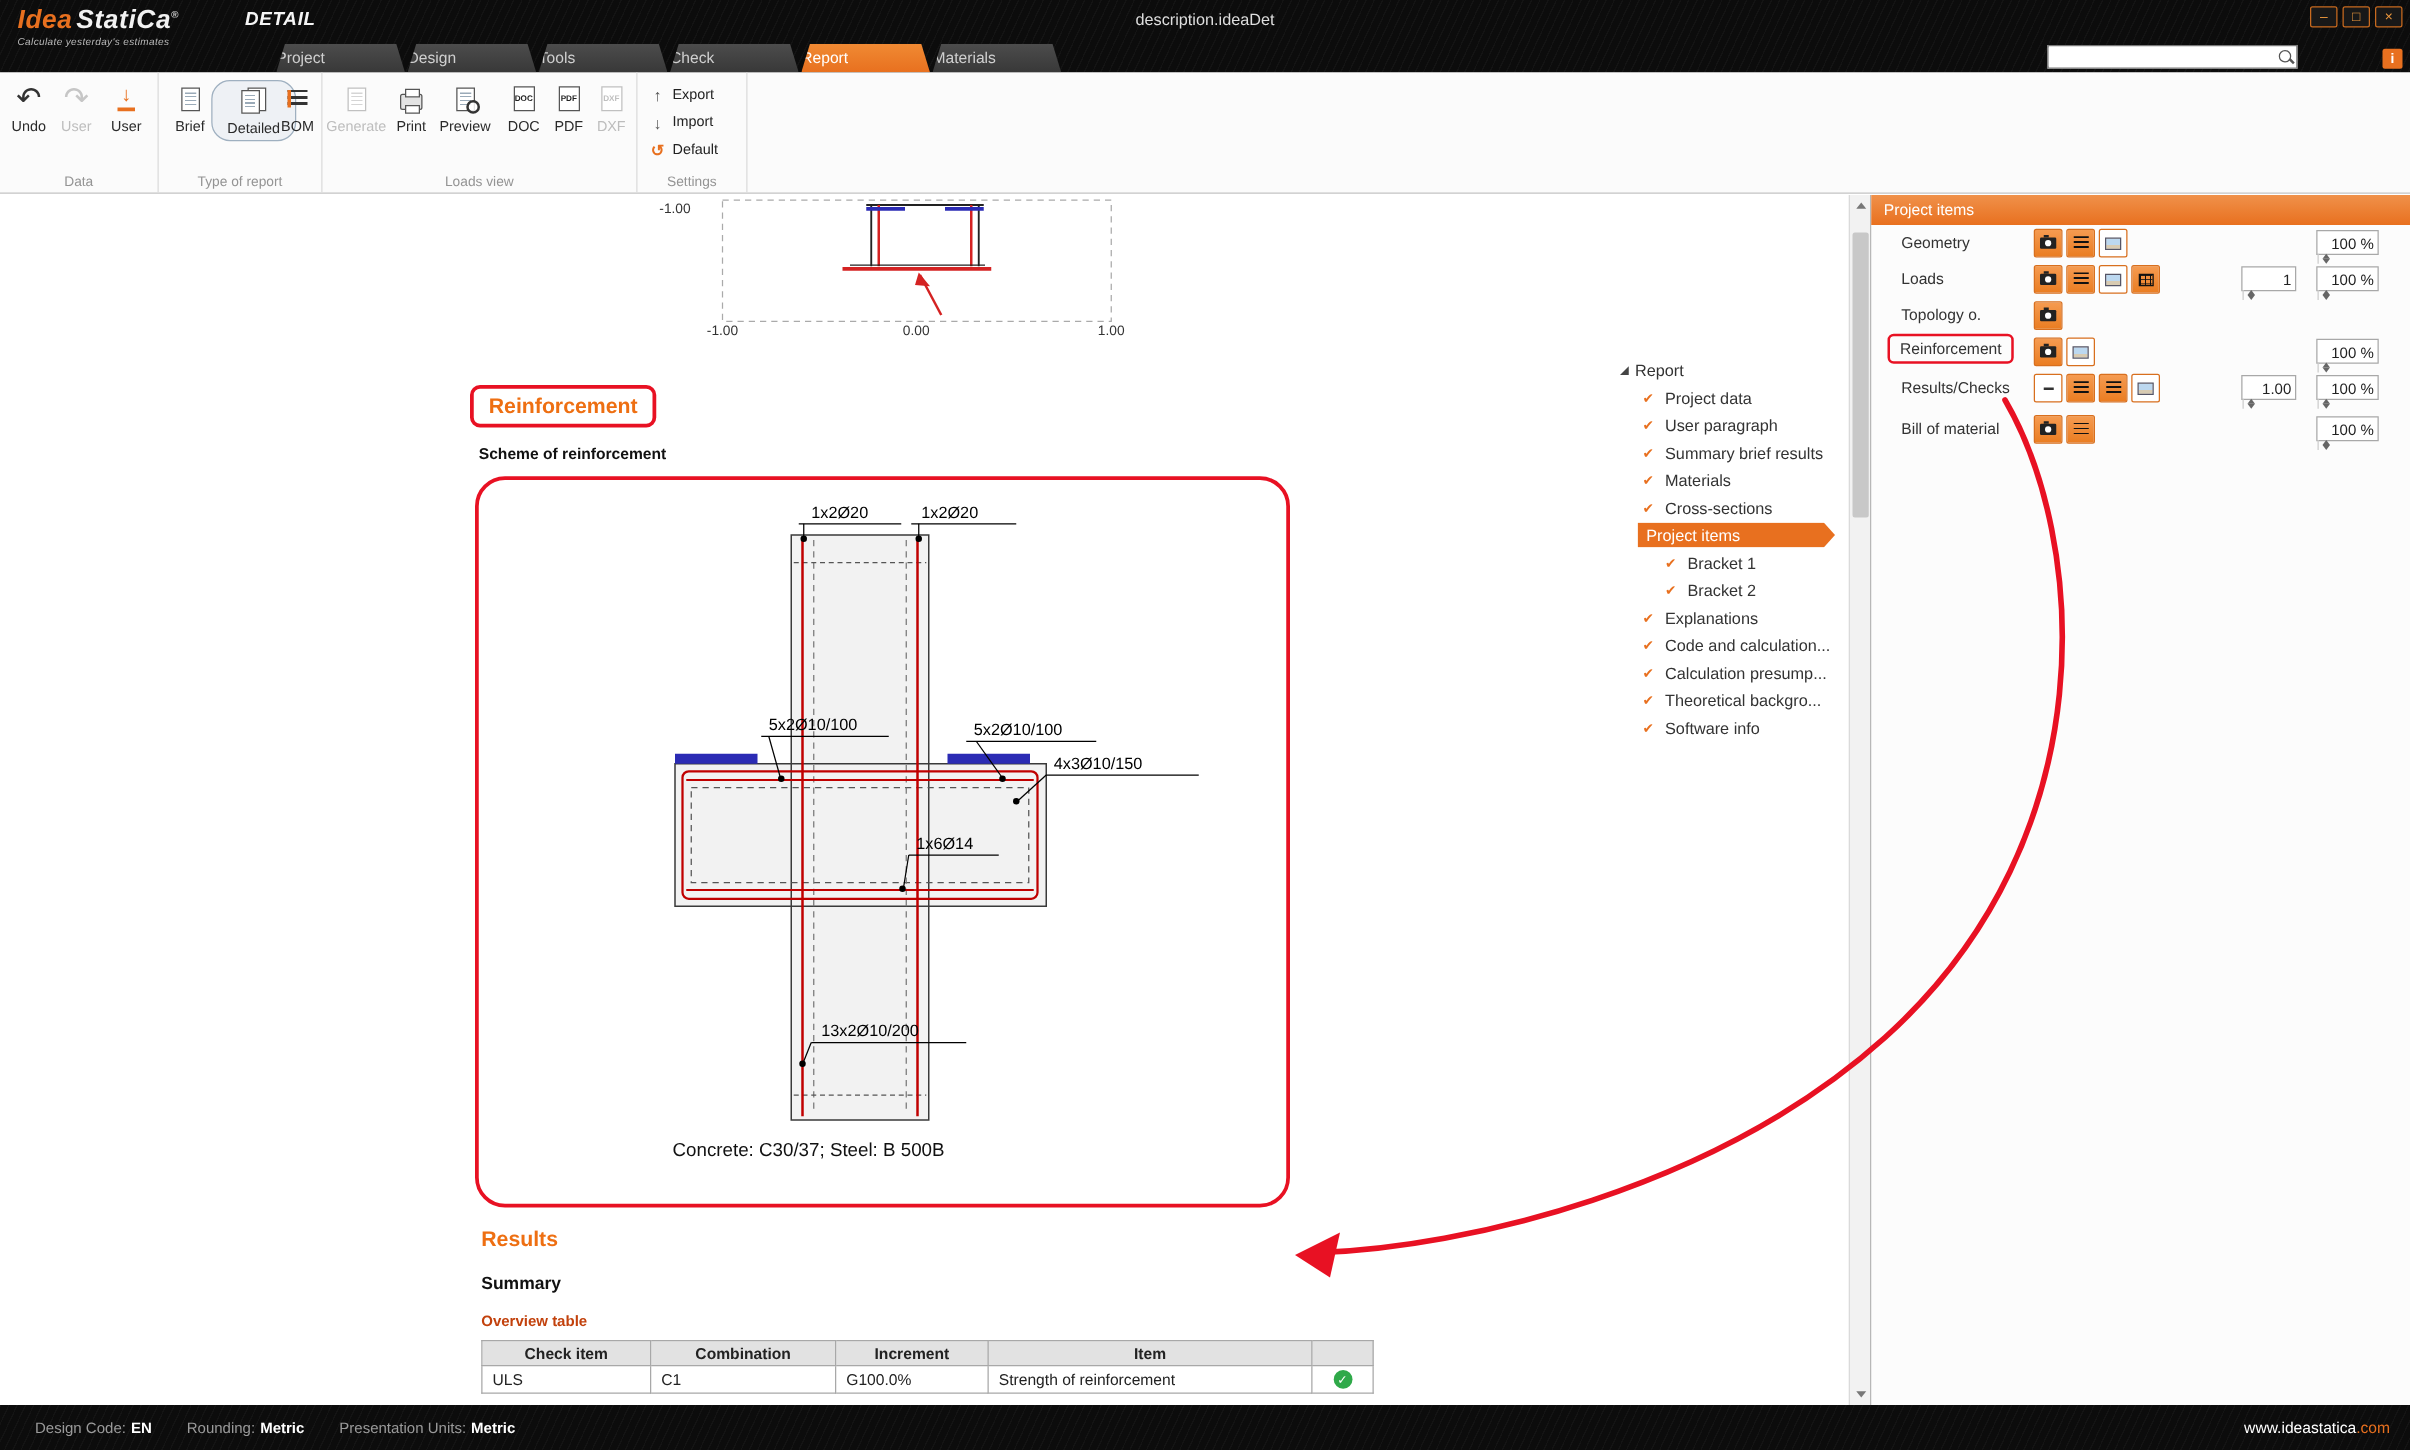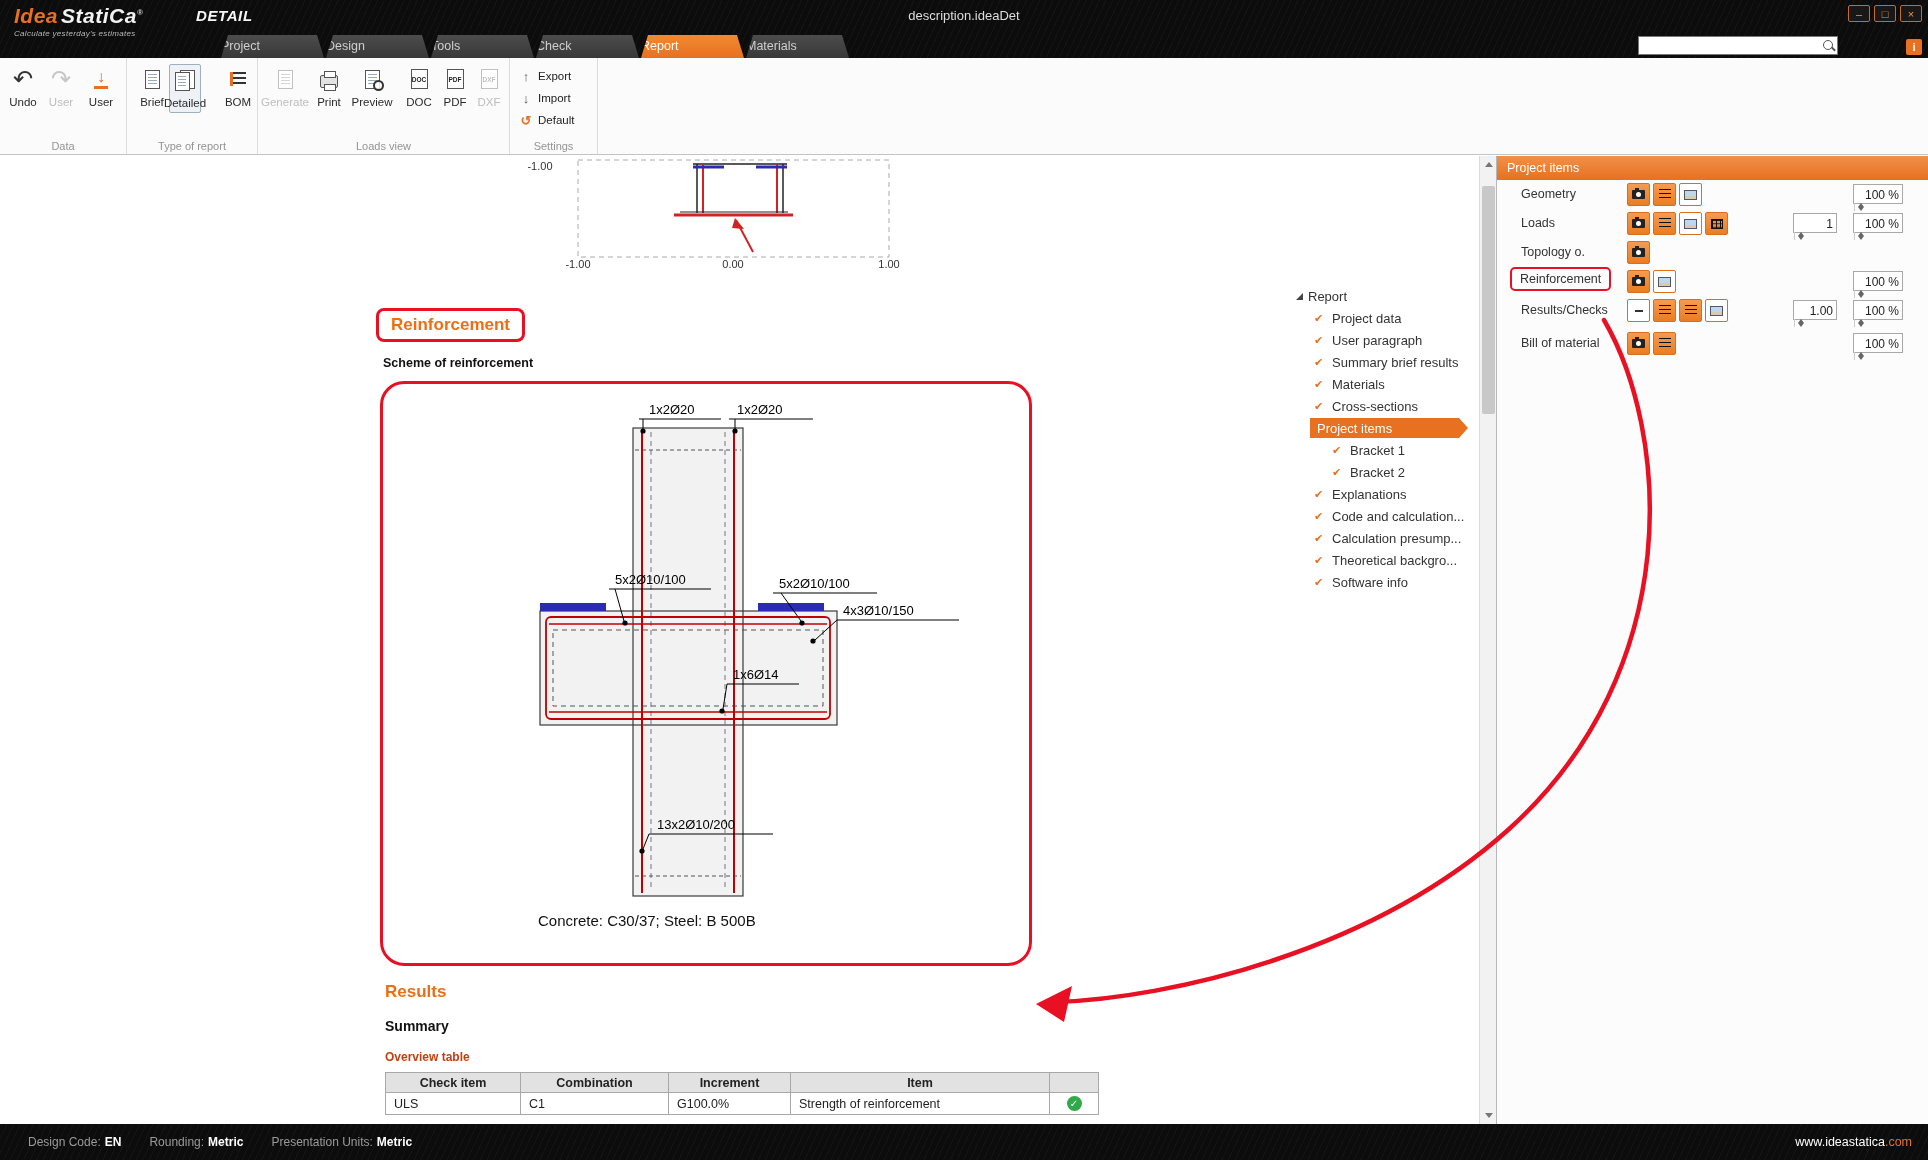--- a/index.html
+++ b/index.html
@@ -207,21 +207,21 @@
       <div class="rcaption">Data</div>
     </div>
 
     <div class="rgroup" style="left:127px;width:131px;">
       <div class="rbtn" style="left:6px;">
         <span class="ricon">
             <span class="ic-doc"></span>
           </span>
         <span class="lbl">Brief</span>
       </div>
-      <div class="rbtn selected" style="left:42px;width:32px;">
+      <div class="rbtn selected" style="left:42px;width:68px;border-radius:15px;">
         <span class="ricon">
             <span class="ic-doc2"></span>
           </span>
         <span class="lbl">Detailed</span>
       </div>
       <div class="rbtn" style="left:92px;">
         <span class="ricon">
             <span class="ic-bom"></span>
           </span>
         <span class="lbl">BOM</span>

